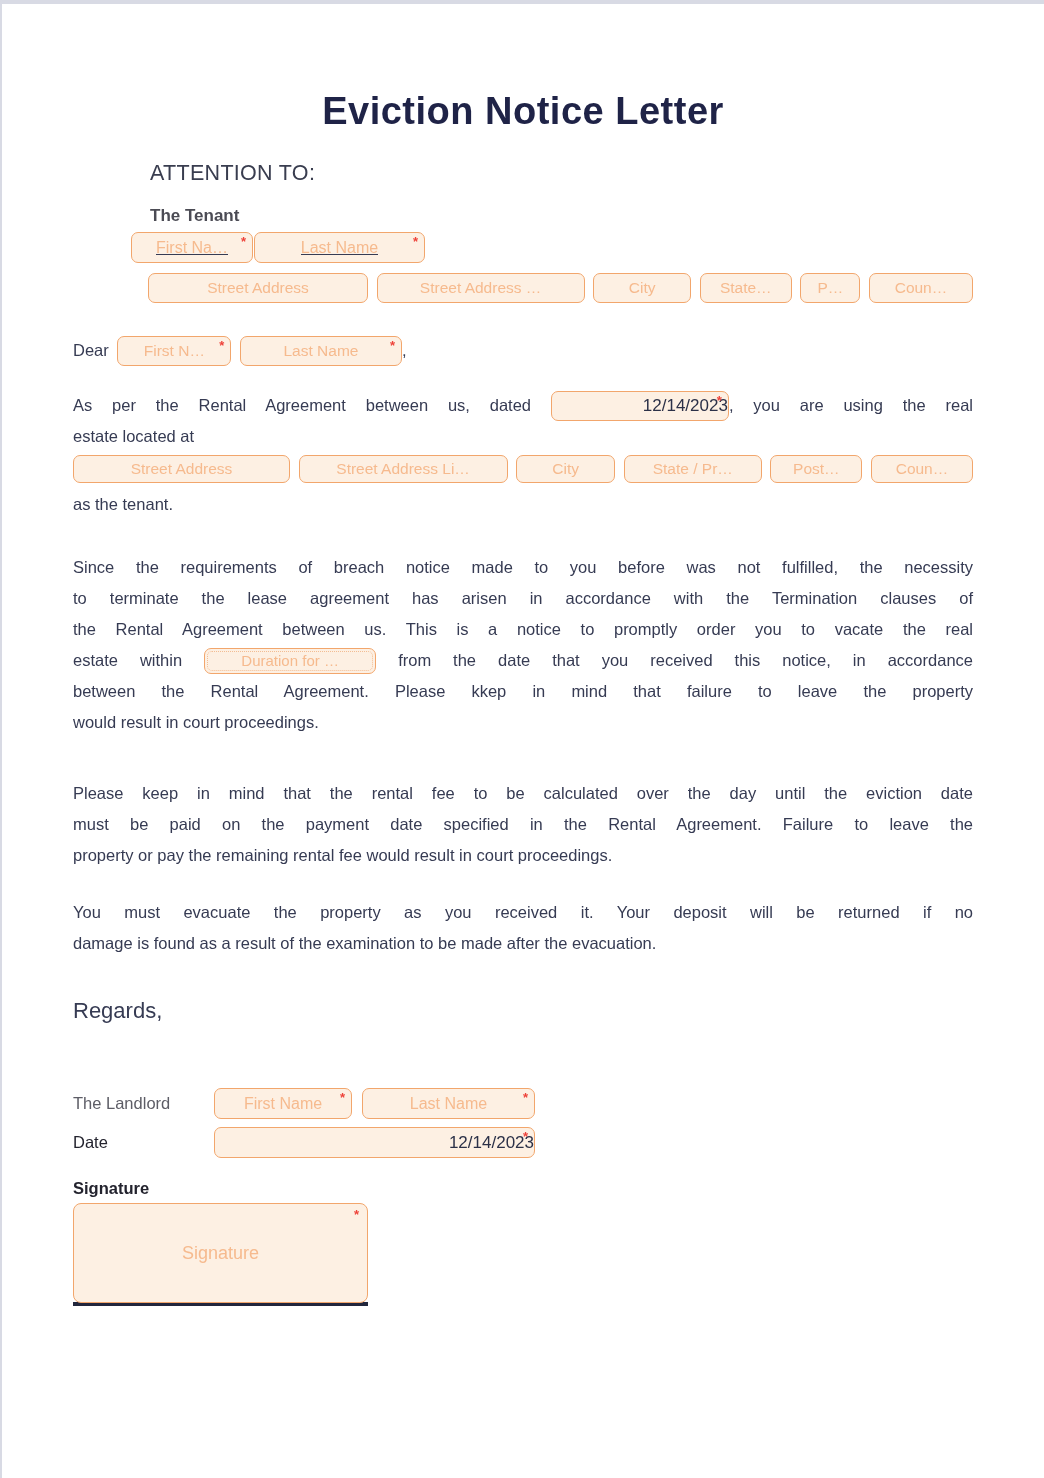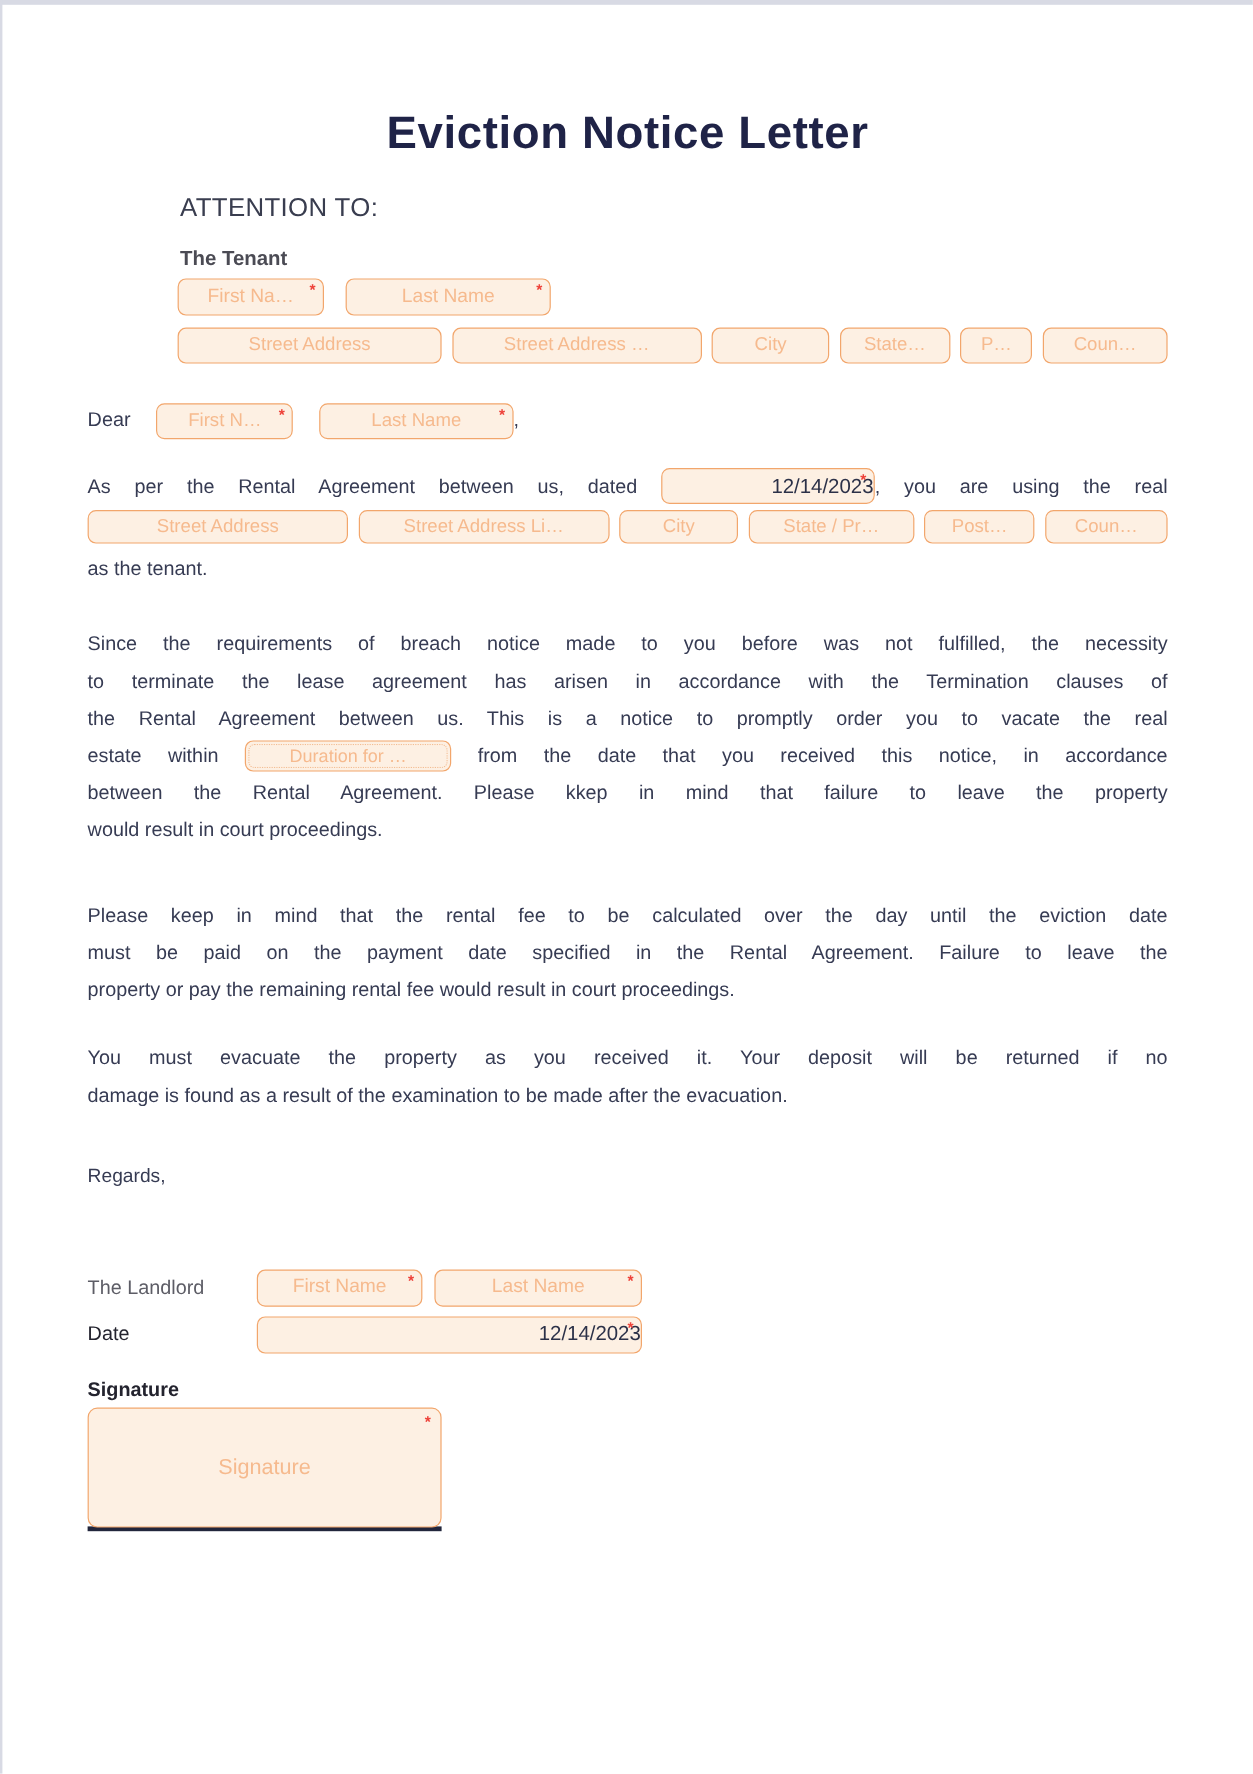--- a/index.html
+++ b/index.html
@@ -12,21 +12,21 @@
   .content { padding:84px 71px 40px 71px; }
 
   .title { font-size:38px; line-height:46px; font-weight:800; text-align:center;
            color:#1f2347; letter-spacing:0.5px; }
 
   .attn { margin:26px 0 0 77px; font-size:21.5px; line-height:26px; font-weight:400;
           color:#393d4f; letter-spacing:0.3px; }
   .tenant-label { margin:19px 0 0 77px; font-size:17px; line-height:21px;
           font-weight:700; color:#4b4b54; }
 
-  .name-row { margin:6px 0 0 75px; display:flex; gap:18px; }
+  .name-row { margin:6px 0 0 58px; display:flex; gap:1px;text-decoration:underline; }
   .addr-row-tenant { margin:10px 0 0 75px; display:flex; justify-content:space-between; }
   .addr-row-letter { margin:3px 0 0 0; display:flex; justify-content:space-between; }
 
   
   .f { position:relative; background:#fdf0e3; border:1px solid #f2a66c; border-radius:7px;
        display:inline-flex; align-items:center; justify-content:center; color:#f6ba8e;
        vertical-align:baseline; }
   .f .ph { color:#f6ba8e; white-space:nowrap; overflow:hidden; }
   .f .val { color:#2c3148; font-size:17px; white-space:nowrap; }
   .f.left { justify-content:flex-end; }
@@ -36,28 +36,28 @@
          border-radius:5px; pointer-events:none; }
 
   .h26{height:26px} .h28{height:28px} .h30{height:30px} .h31{height:31px} .h100{height:100px}
   .w60{width:60px}.w92{width:92px}.w98{width:98px}.w99{width:99px}.w102{width:102px}
   .w104{width:104px}.w114{width:114px}.w122{width:122px}.w138{width:138px}.w162{width:162px}
   .w171{width:171px}.w172{width:172px}.w173{width:173px}.w178{width:178px}.w208{width:208px}
   .w209{width:209px}.w217{width:217px}.w220{width:220px}.w295{width:295px}.w321{width:321px}
   .fz15{font-size:15px}.fz155{font-size:15.5px}.fz16{font-size:16px}
 
   .dear { margin-top:32px; font-size:16.5px; line-height:31px; }
-  .dear .f { margin-left:17px; }
+  .dear .f { margin-left:4px; }
 
   .para { font-size:16.5px; }
   .p1{margin-top:24px} .p2{margin-top:32px} .p3{margin-top:40px} .p4{margin-top:26px}
   .jl { line-height:31px; text-align:justify; text-align-last:justify; }
   .ll { line-height:31px; }
   .tenant-line { margin-top:6px; font-size:16.5px; line-height:31px; }
-  .closing { margin-top:36px; font-size:16px; line-height:31px; }
+  .closing { margin-top:36px; font-size:22px; line-height:31px; }
 
   .sig-block-row { display:flex; align-items:center; }
   .landlord-row { margin-top:62px; }
   .date-row { margin-top:8px; }
   .row-label { width:141px; font-size:16.5px; font-weight:400; }
   .lbl-gray { color:#5d5d66; }
   .lbl-dark { color:#23232e; }
   .pair { display:flex; gap:10px; }
 
   .sig-label { margin-top:20px; font-size:16.5px; line-height:21px; font-weight:700; color:#23232e; }
@@ -122,20 +122,21 @@
   </div>
 
   <div class="para p1">
     <div class="jl">
       <span>As per the Rental Agreement between us, dated</span>
       <span class="f h30 w178 left" style="padding-left:12px">
           <span class="val">12/14/2023</span>
           <span class="req">*</span>
         </span><span>, you are using the real</span>
     </div>
+    <div class="ll">estate located at</div>
   </div>
 
   <div class="addr-row-letter">
     <span class="f h28 w217">
         <span class="ph fz155">Street Address</span>
       </span>
     <span class="f h28 w209">
         <span class="ph fz155">Street Address Li…</span>
       </span>
     <span class="f h28 w99">

